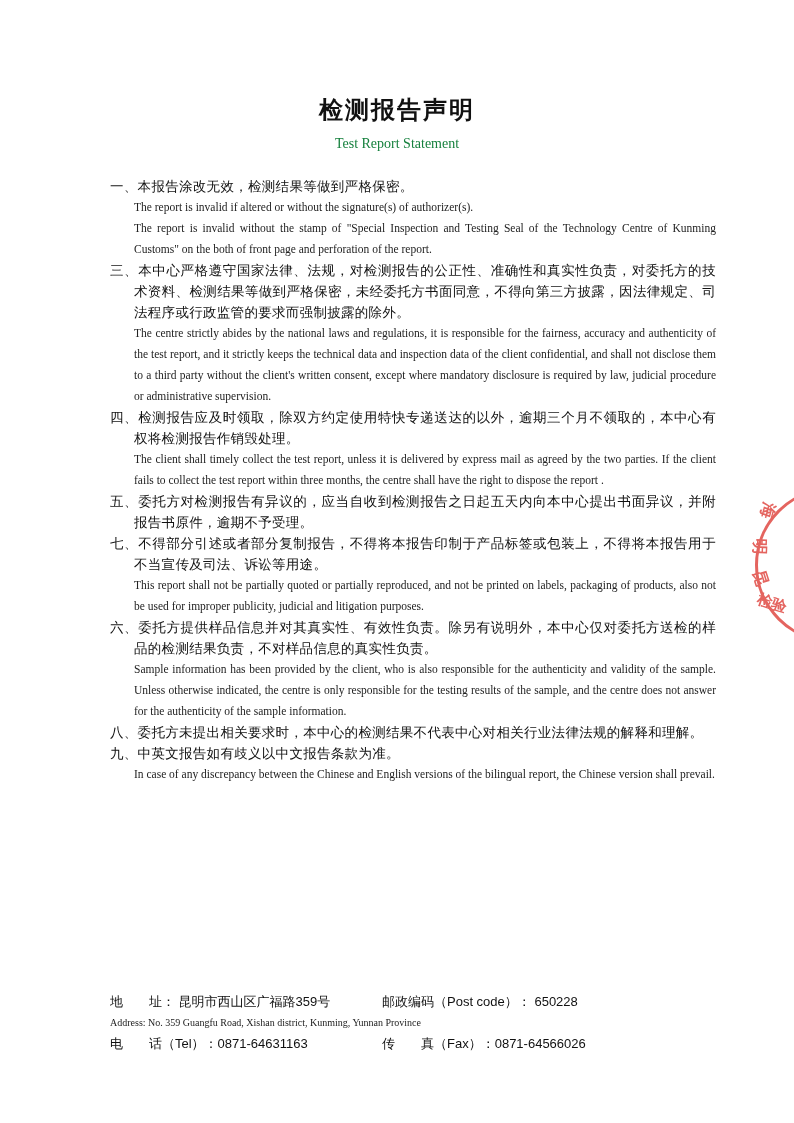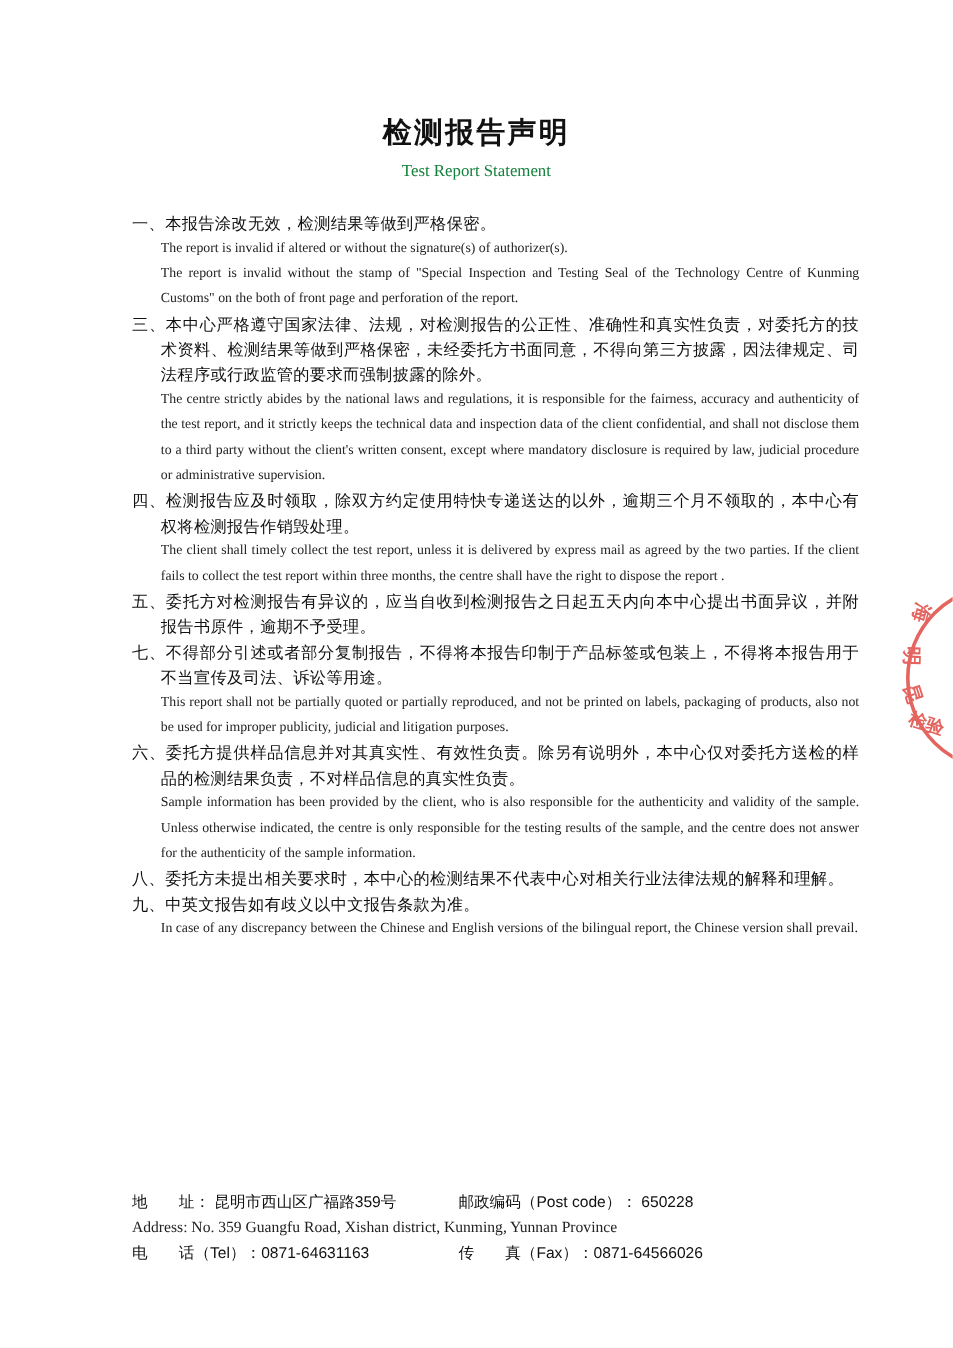--- a/index.html
+++ b/index.html
@@ -56,21 +56,21 @@
     top: 991px;
     left: 110px;
     width: 608px;
     font-size: 13px;
     color: #111;
   }
   .footer-row { position: relative; height: 21px; line-height: 21px; }
   .footer-row .right-col { position: absolute; left: 272px; top: 0; }
   .footer-en {
     font-family: "Liberation Serif", serif;
-    font-size: 13px;
+    font-size: 10px;
     color: #222;
     height: 21px;
     line-height: 21px;
   }
   
   .stamp {
     position: absolute;
     left: 746px;
     top: 484px;
     width: 48px;

